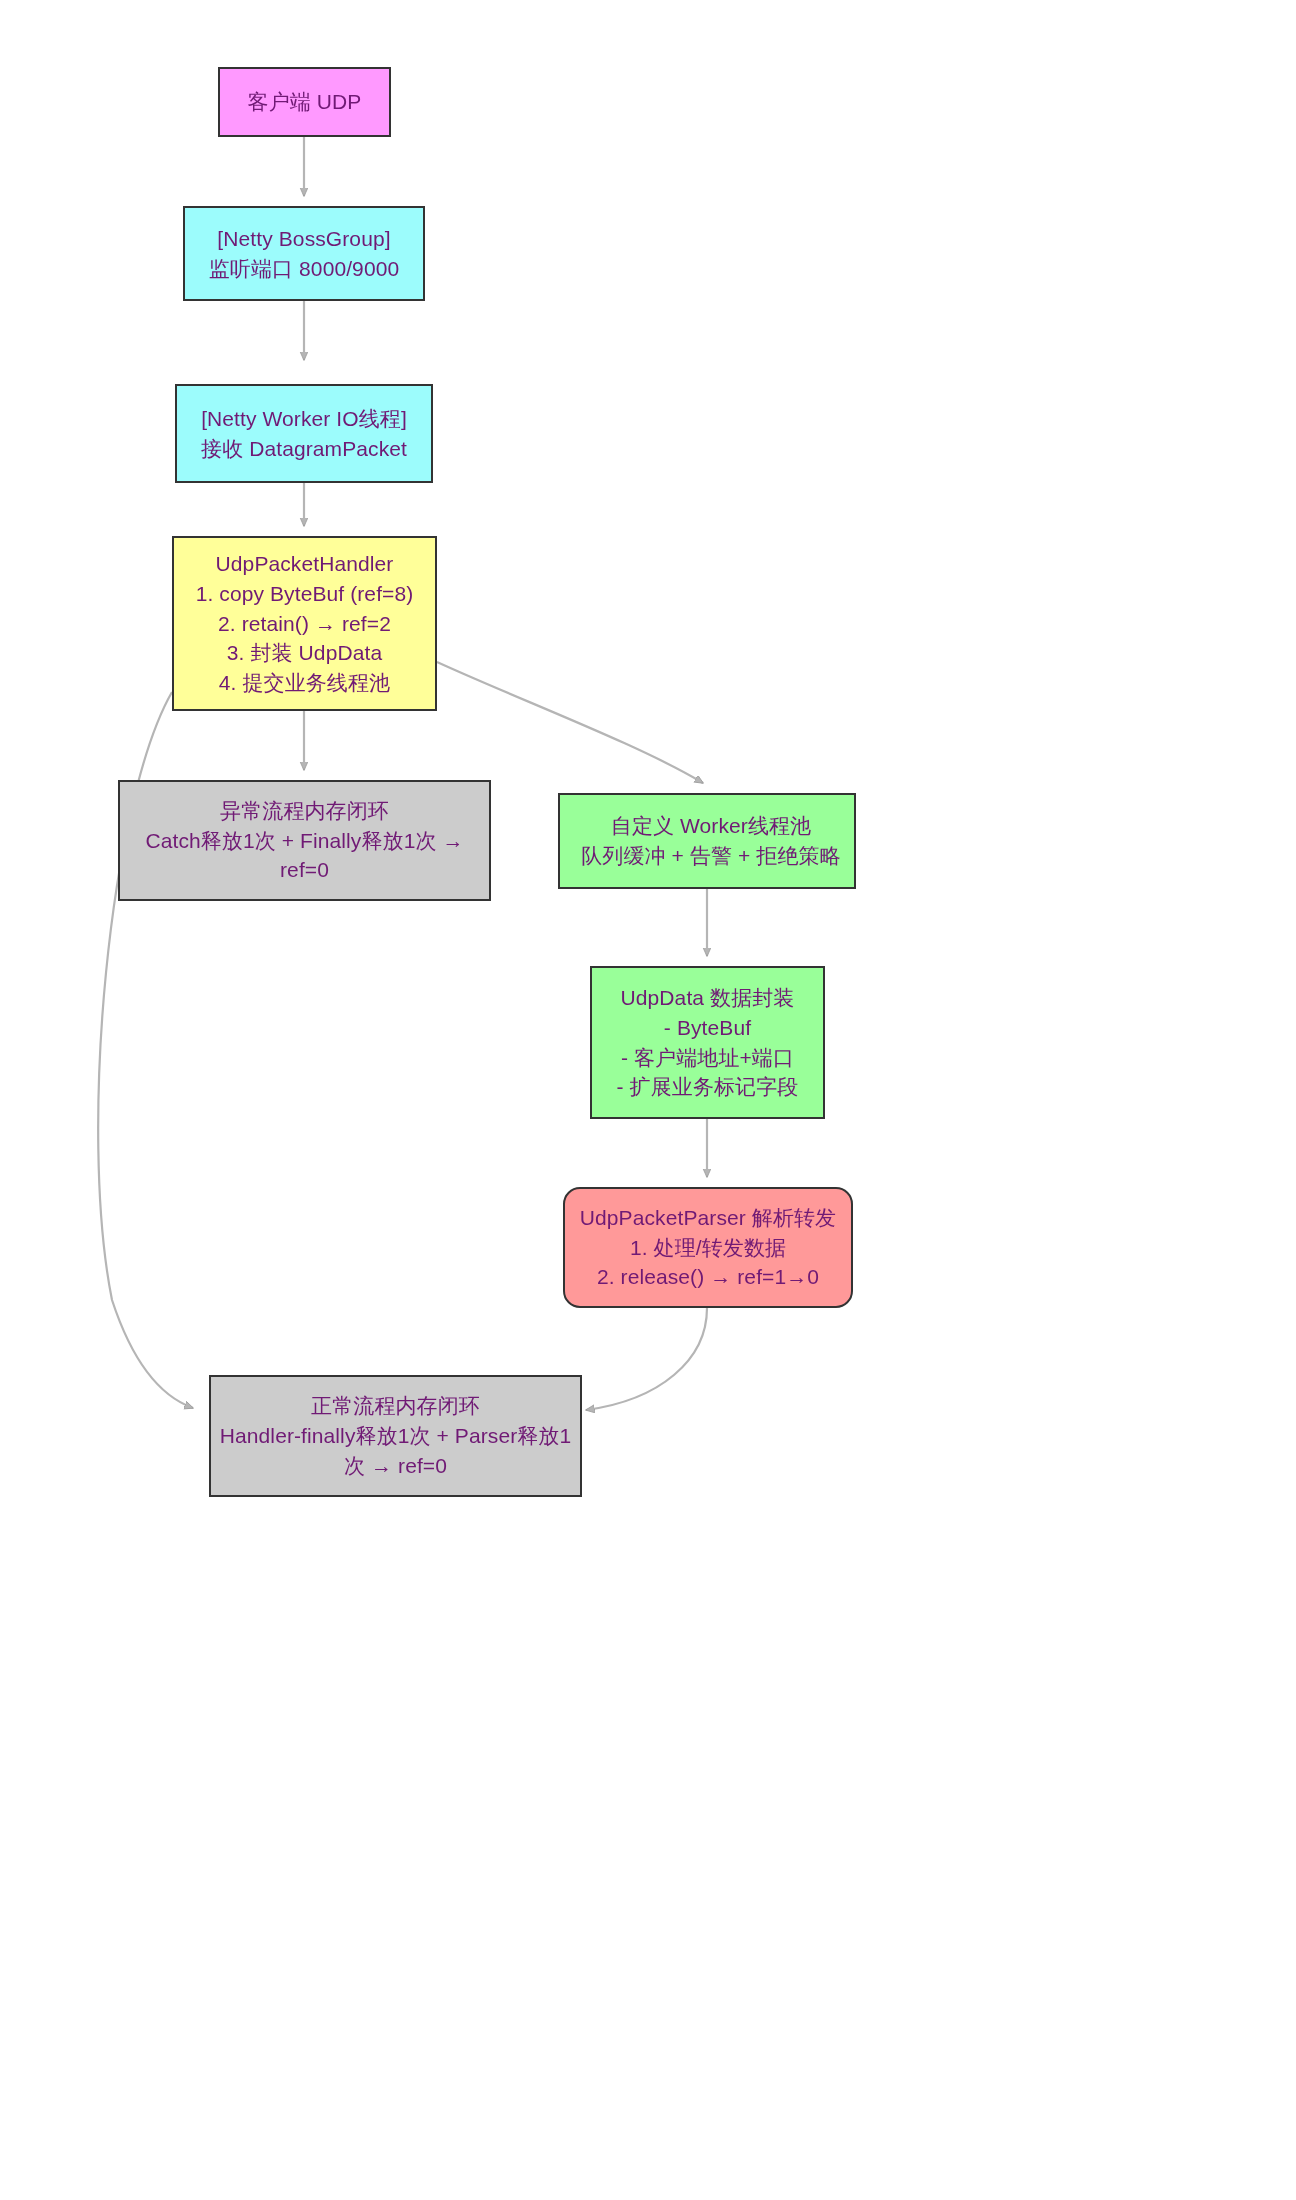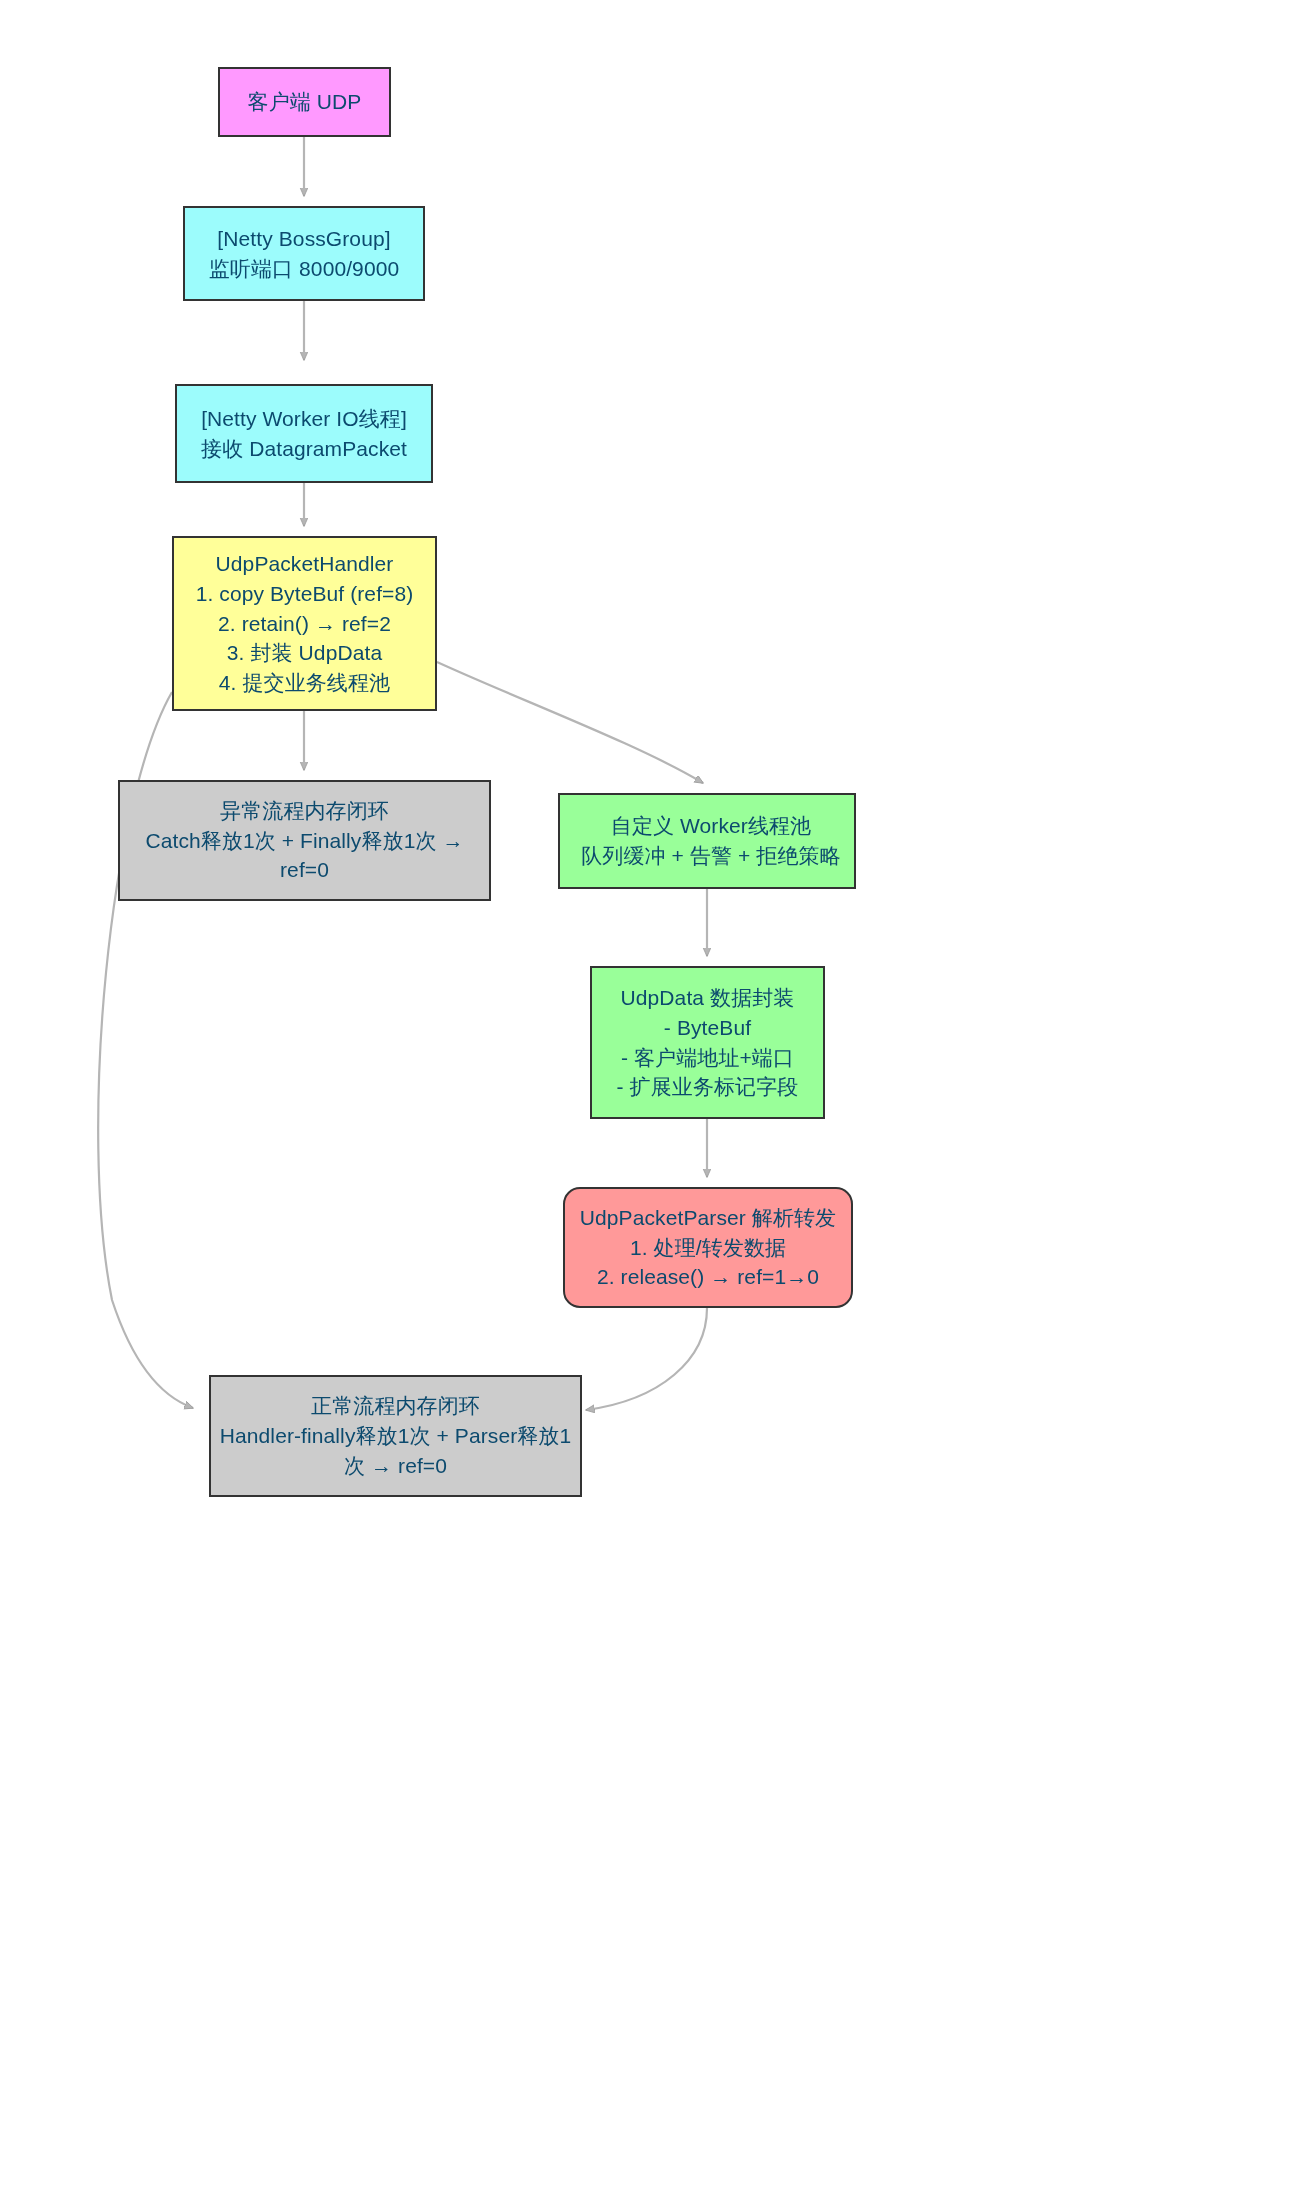--- a/index.html
+++ b/index.html
@@ -27,21 +27,21 @@
   }
   .node {
     position: absolute;
     box-sizing: border-box;
     border: 2px solid #333333;
     display: flex;
     flex-direction: column;
     align-items: center;
     justify-content: center;
     text-align: center;
-    color: #0c4a6e;
+    color: #701a75;
     font-size: 21px;
     line-height: 1.42;
     letter-spacing: 0.1px;
     padding: 6px 10px;
   }
   .node .line {
     white-space: nowrap;
   }
   
   .fill-pink   { background: #ff99ff; }

